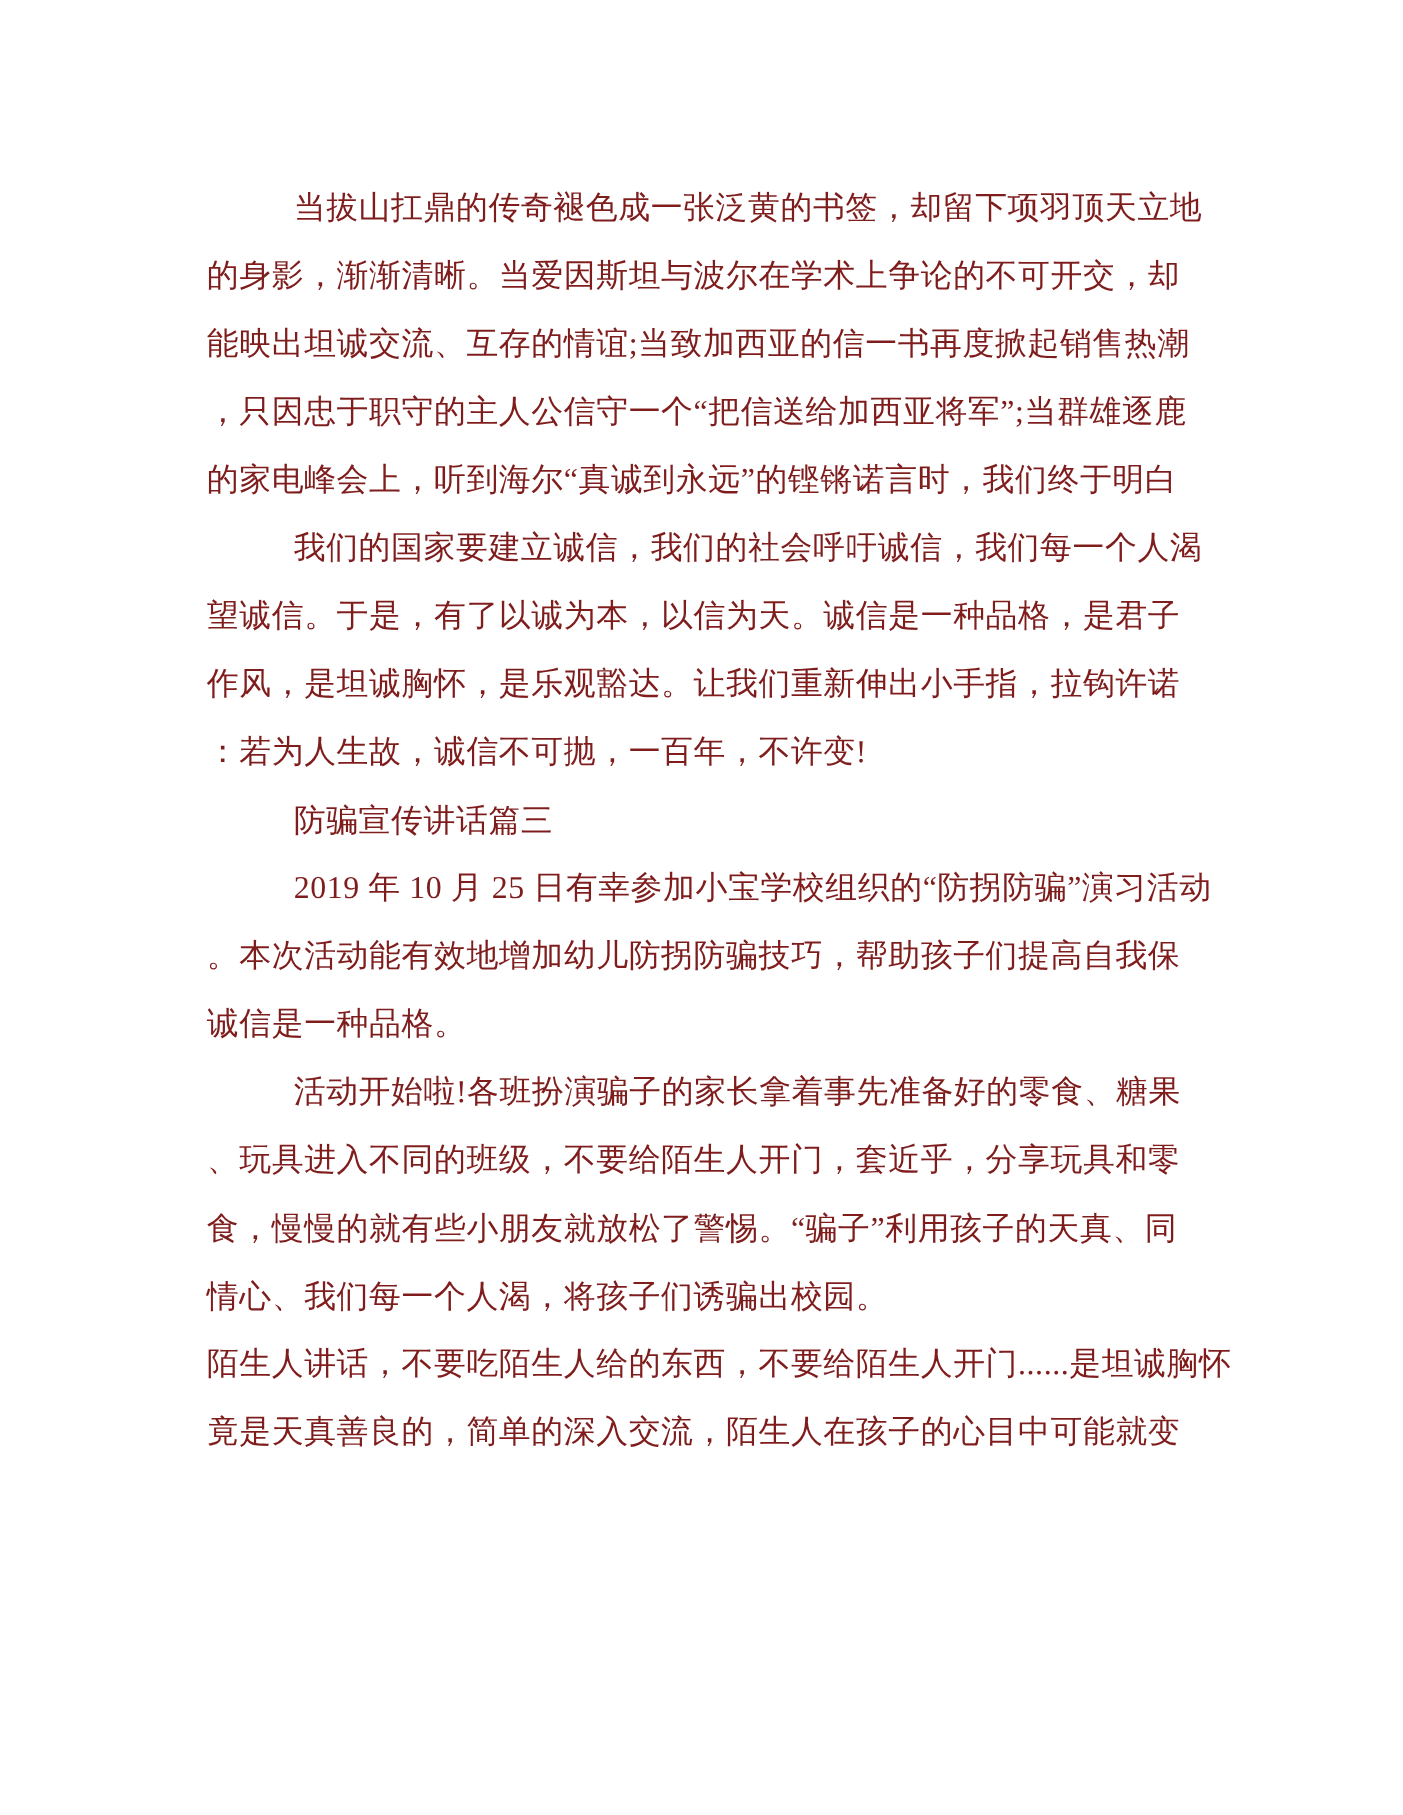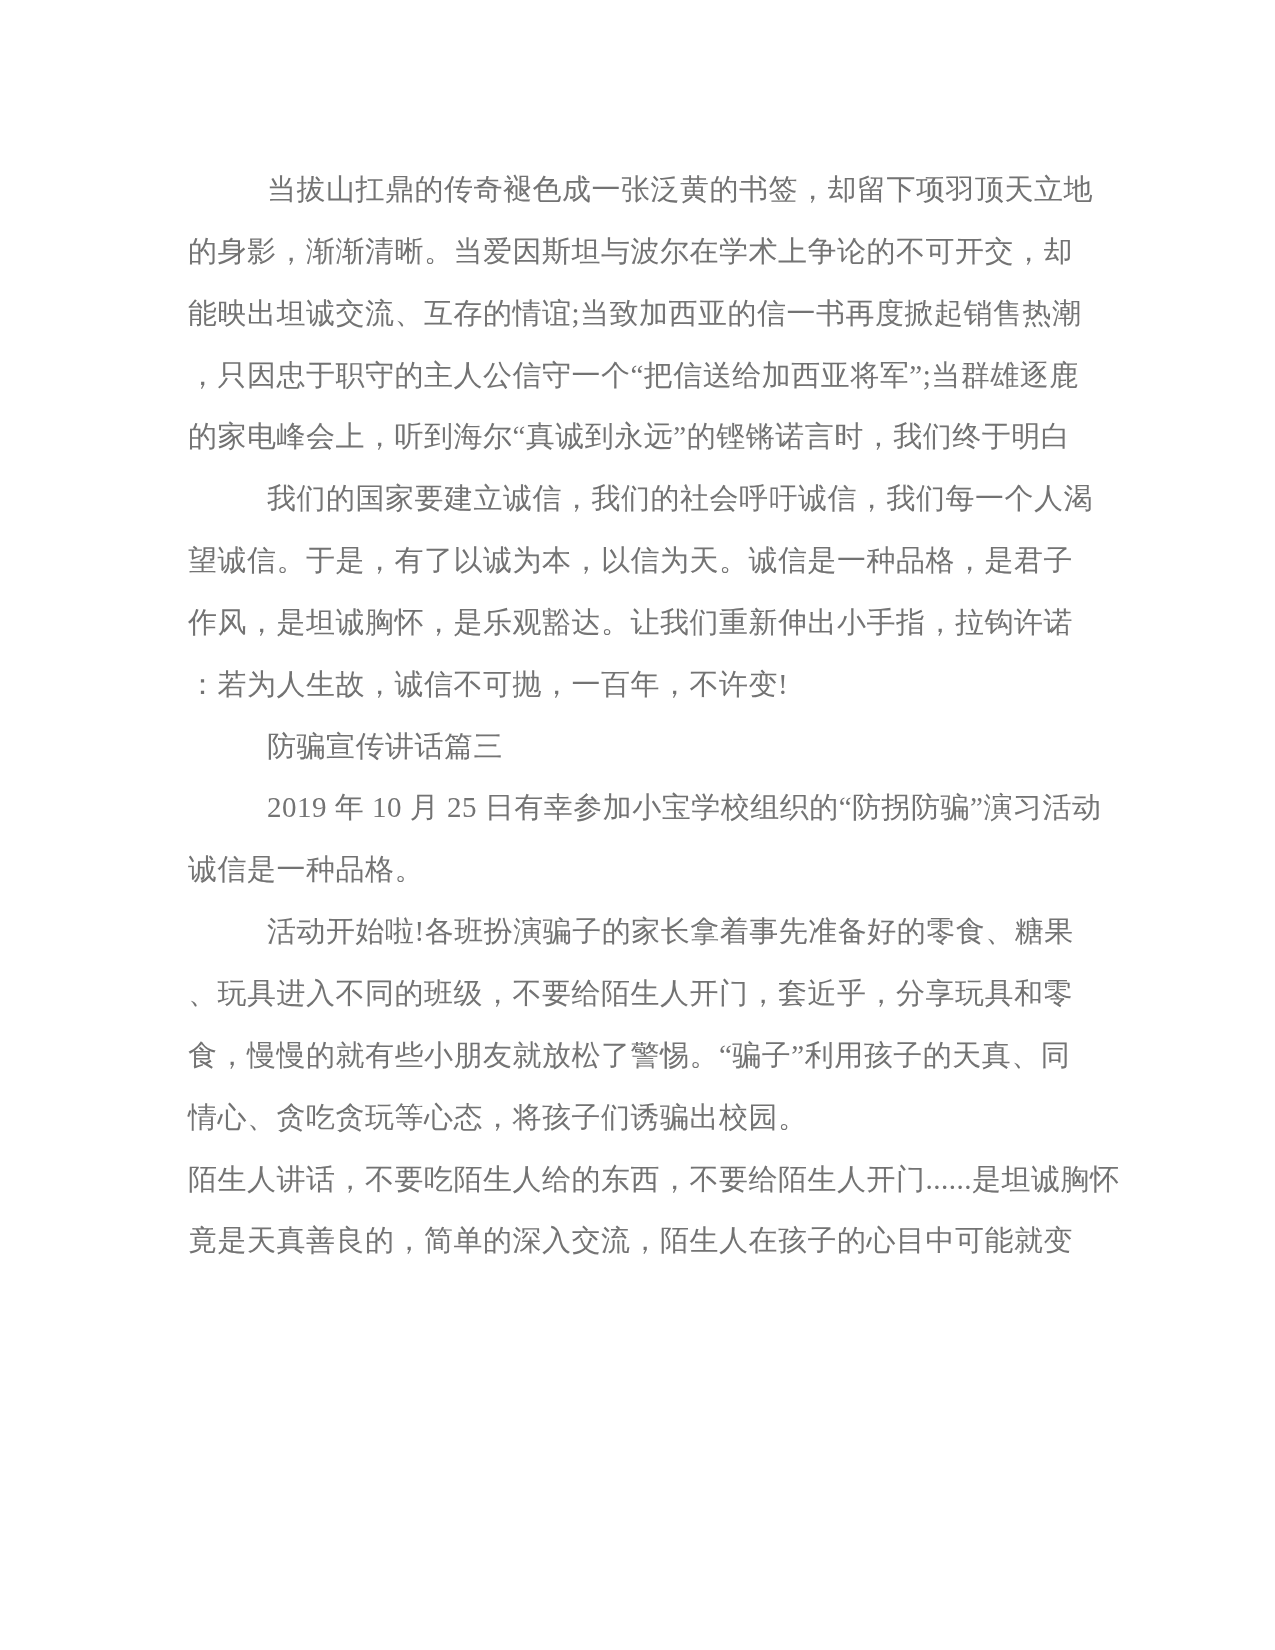--- a/index.html
+++ b/index.html
@@ -23,21 +23,21 @@
   }
   .paragraph {
     margin: 0;
     padding: 0;
   }
   .text-line {
     height: 61.85px;
     line-height: 61.85px;
     font-size: 29px;
     letter-spacing: 0.5px;
-    color: #737373;
+    color: #7f1d1d;
     white-space: nowrap;
     font-weight: 400;
   }
   .text-line.first-line {
     padding-left: 79px;
   }
 </style>
 </head>
 <body>
 
@@ -54,26 +54,27 @@
         <div class="text-line first-line">我们的国家要建立诚信，我们的社会呼吁诚信，我们每一个人渴</div>
         <div class="text-line">望诚信。于是，有了以诚为本，以信为天。诚信是一种品格，是君子</div>
         <div class="text-line">作风，是坦诚胸怀，是乐观豁达。让我们重新伸出小手指，拉钩许诺</div>
         <div class="text-line">：若为人生故，诚信不可抛，一百年，不许变!</div>
       </div>
       <div class="paragraph">
         <div class="text-line first-line">防骗宣传讲话篇三</div>
       </div>
       <div class="paragraph">
         <div class="text-line first-line">2019 年 10 月 25 日有幸参加小宝学校组织的“防拐防骗”演习活动</div>
+        <div class="text-line">。本次活动能有效地增加幼儿防拐防骗技巧，帮助孩子们提高自我保</div>
         <div class="text-line">诚信是一种品格。</div>
       </div>
       <div class="paragraph">
         <div class="text-line first-line">活动开始啦!各班扮演骗子的家长拿着事先准备好的零食、糖果</div>
         <div class="text-line">、玩具进入不同的班级，不要给陌生人开门，套近乎，分享玩具和零</div>
         <div class="text-line">食，慢慢的就有些小朋友就放松了警惕。“骗子”利用孩子的天真、同</div>
-        <div class="text-line">情心、贪吃贪玩等心态，将孩子们诱骗出校园。</div>
+        <div class="text-line">情心、我们每一个人渴，将孩子们诱骗出校园。</div>
       </div>
       <div class="paragraph">
         <div class="text-line">陌生人讲话，不要吃陌生人给的东西，不要给陌生人开门......是坦诚胸怀</div>
         <div class="text-line">竟是天真善良的，简单的深入交流，陌生人在孩子的心目中可能就变</div>
       </div>
     </div>
 </div>
 
 </body></html>

